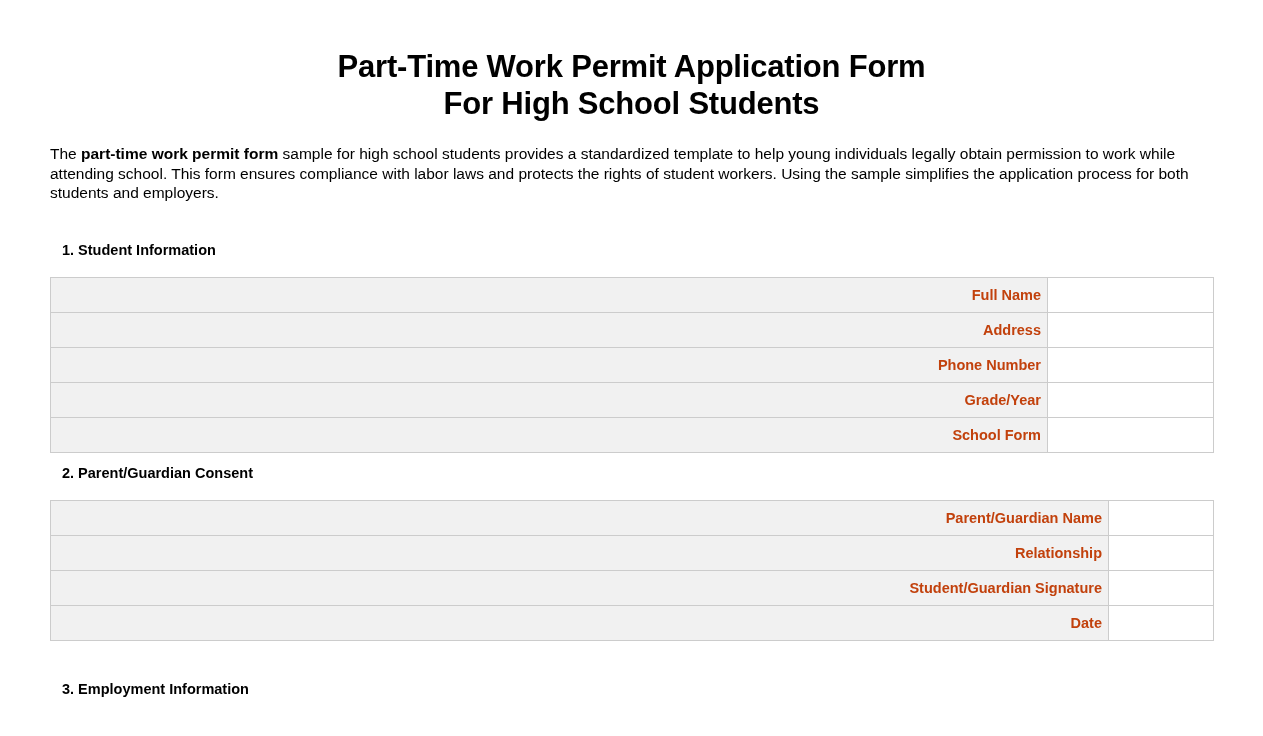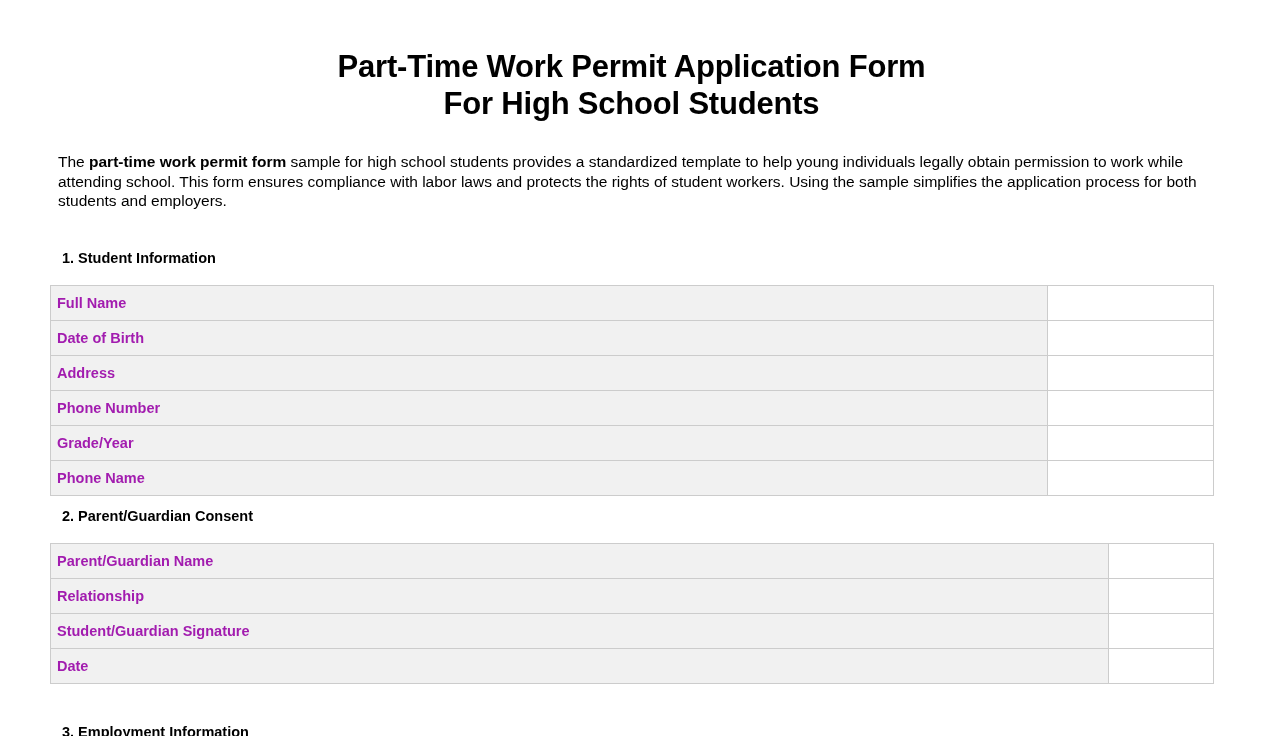--- a/index.html
+++ b/index.html
@@ -32,21 +32,21 @@
     font-weight: bold;
     line-height: 37px;
     letter-spacing: -0.2px;
   }
   .doc-title .title-line {
     display: block;
   }
 
   
   .intro {
-    margin: 8px;
+    margin: 0;
     padding-top: 22px;
     font-size: 15.5px;
     line-height: 19.5px;
     text-align: left;
     color: #000;
   }
   .intro strong { font-weight: bold; }
 
   
   .section-heading {
@@ -70,22 +70,22 @@
   table.form-table td {
     border: 1px solid #cccccc;
     height: 34px;
     padding: 0 6px;
     font-size: 14.5px;
     vertical-align: middle;
   }
   td.label-cell {
     background: #f1f1f1;
     font-weight: bold;
-    text-align: left;
-    color: #a21caf;
+    text-align: right;
+    color: #c2410c;
   }
   td.value-cell {
     background: #ffffff;
   }
 
   
   #table-student col.c1 { width: 997px; }
   #table-student col.c2 { width: 166px; }
 
   
@@ -110,37 +110,33 @@
     <colgroup>
         <col class="c1">
         <col class="c2">
       </colgroup>
     <tbody>
       <tr>
         <td class="label-cell">Full Name</td>
         <td class="value-cell"></td>
       </tr>
       <tr>
-        <td class="label-cell">Date of Birth</td>
-        <td class="value-cell"></td>
-      </tr>
-      <tr>
         <td class="label-cell">Address</td>
         <td class="value-cell"></td>
       </tr>
       <tr>
         <td class="label-cell">Phone Number</td>
         <td class="value-cell"></td>
       </tr>
       <tr>
         <td class="label-cell">Grade/Year</td>
         <td class="value-cell"></td>
       </tr>
       <tr>
-        <td class="label-cell">Phone Name</td>
+        <td class="label-cell">School Form</td>
         <td class="value-cell"></td>
       </tr>
     </tbody>
   </table>
 
   <h2 class="section-heading" id="heading-parent">2. Parent/Guardian Consent</h2>
 
   <table class="form-table" id="table-parent">
     <colgroup>
         <col class="c1">

